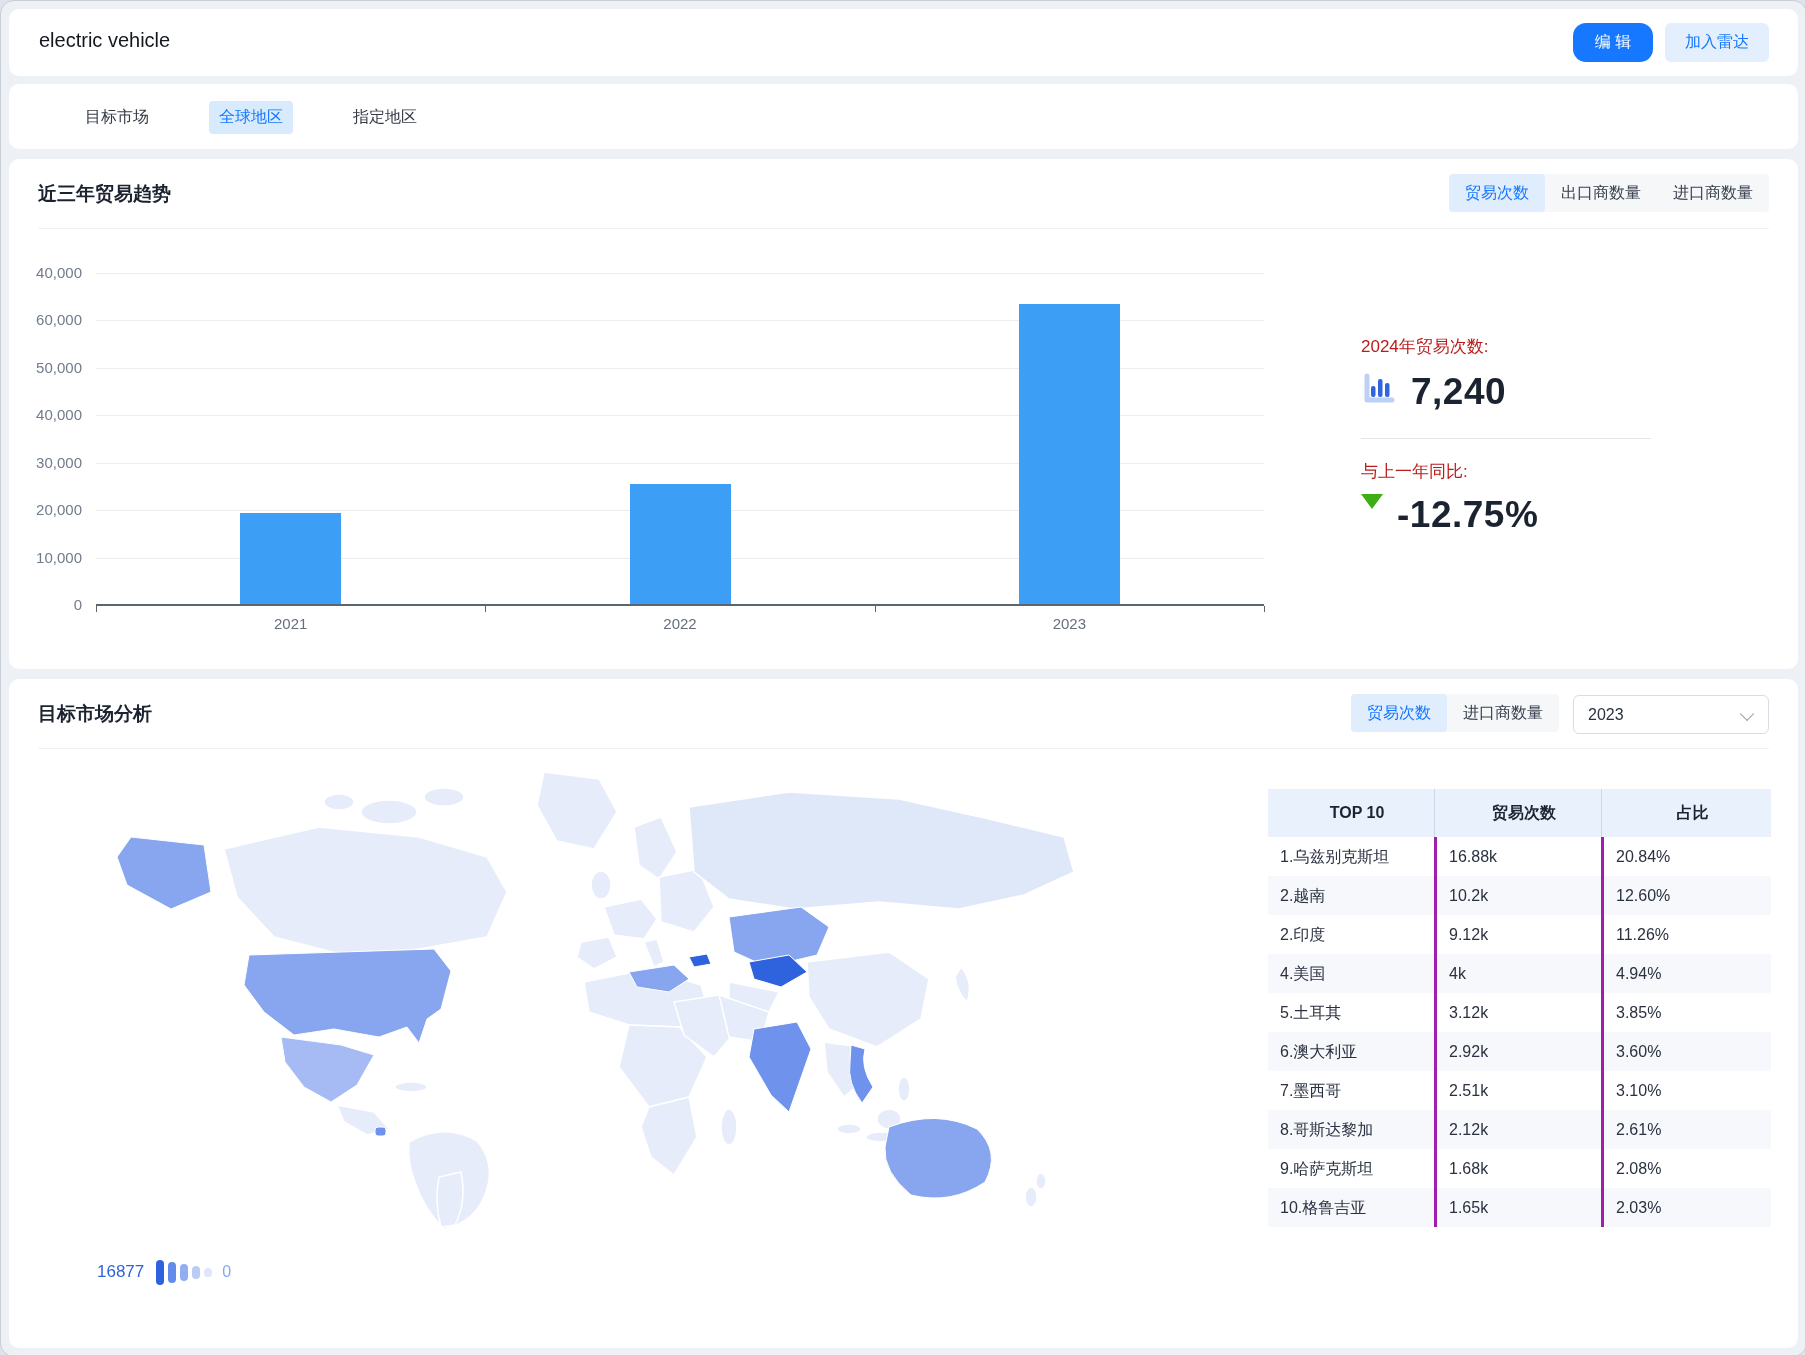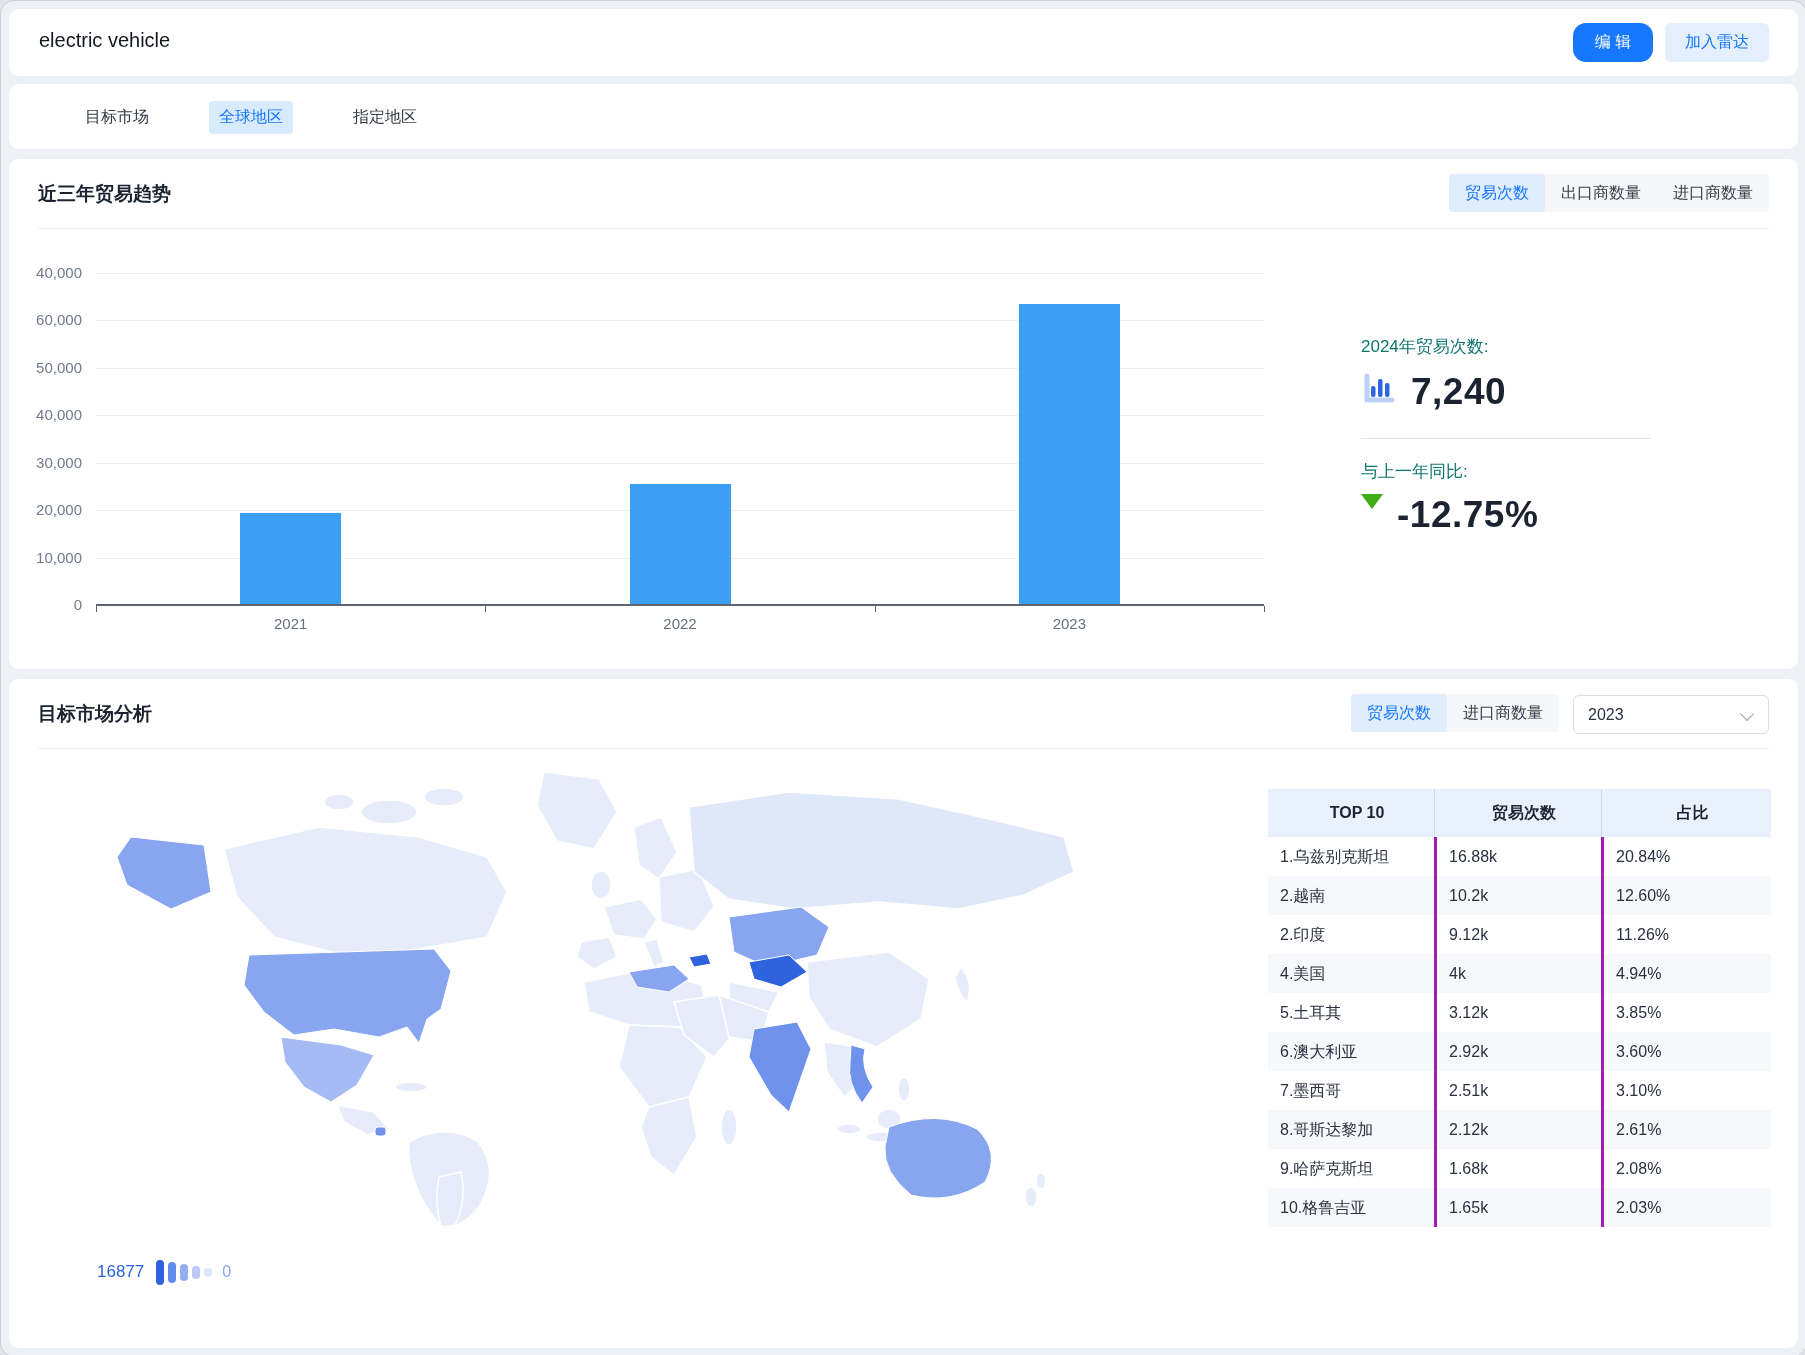--- a/index.html
+++ b/index.html
@@ -42,21 +42,21 @@
 
   
   .gridline{position:absolute;height:1px;background:#ebedf1;}
   .ylab{position:absolute;width:70px;text-align:right;font-size:15px;color:#717b8b;}
   .axis-line{position:absolute;left:87px;top:445px;width:1168px;height:2px;background:#5c646e;}
   .axis-tick{position:absolute;top:447px;width:1px;height:6px;background:#5c646e;}
   .bar{position:absolute;cursor:pointer;}
   .xlab{position:absolute;width:90px;text-align:center;font-size:15px;color:#666f7d;top:456px;}
 
   
-  .stat-label{position:absolute;left:1352px;font-size:17px;color:#0f766e;}
+  .stat-label{position:absolute;left:1352px;font-size:17px;color:#b91c1c;}
   .stat-row{position:absolute;left:1352px;display:flex;align-items:flex-start;}
   .stat-value{font-size:37px;font-weight:600;color:#1b2330;letter-spacing:0.5px;}
   .stat-divider{position:absolute;left:1352px;width:290px;height:1px;background:#e2e5ea;top:279px;}
   .tri-down{width:0;height:0;border-left:11px solid transparent;border-right:11px solid transparent;
             border-top:15px solid #3fae15;margin-right:14px;}
   .chart-ico{margin-right:14px;}
 
   
   .map-legend{position:absolute;left:88px;top:578px;height:30px;display:flex;align-items:center;gap:4px;}
   .lg-max{font-size:17px;color:#2e63dd;margin-right:6px;}

